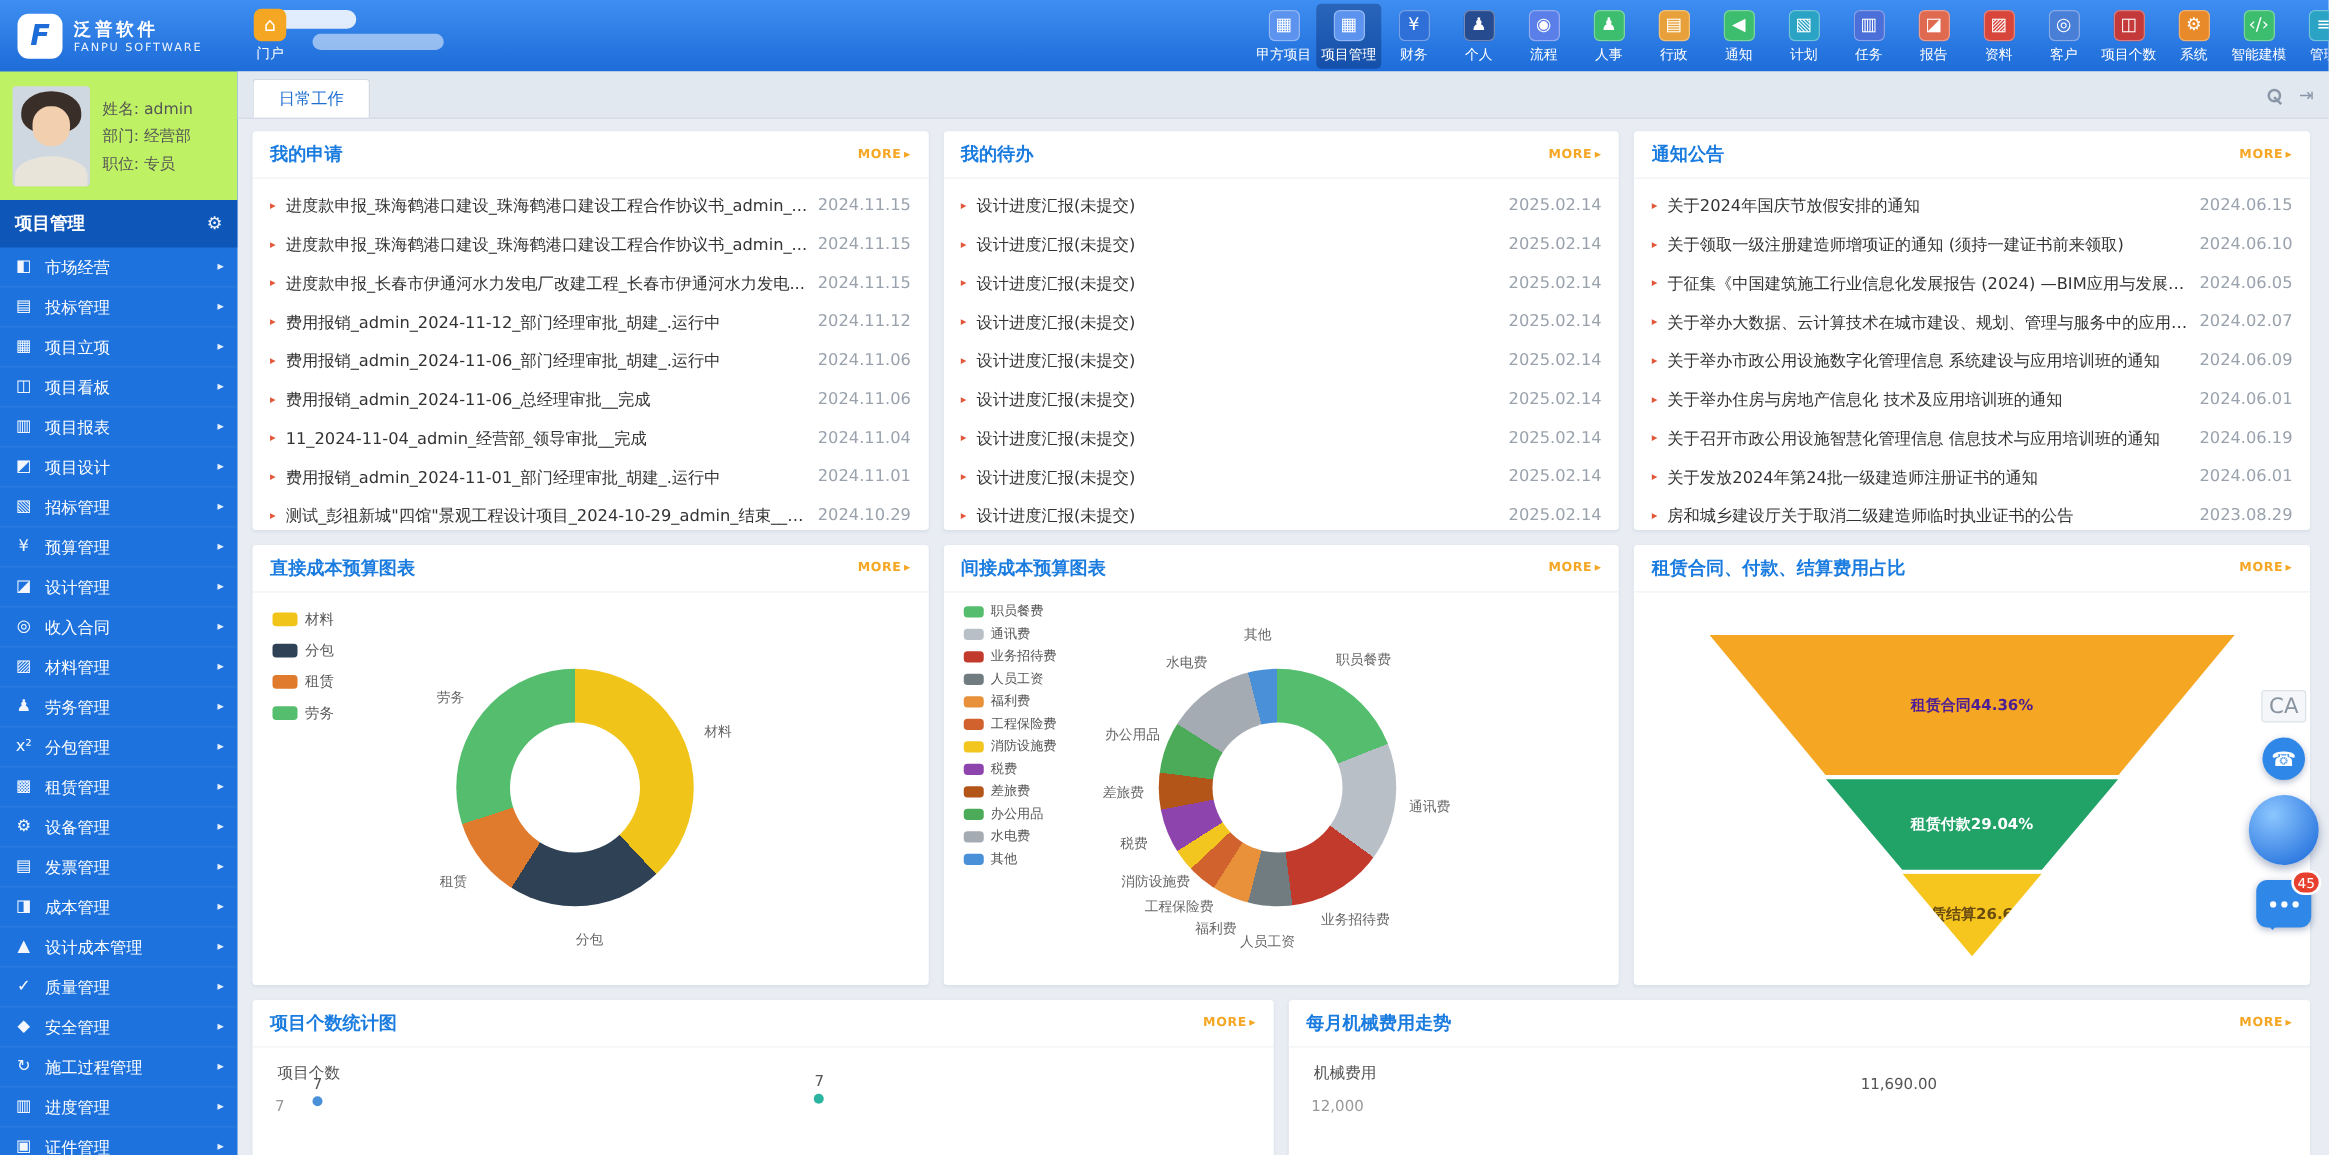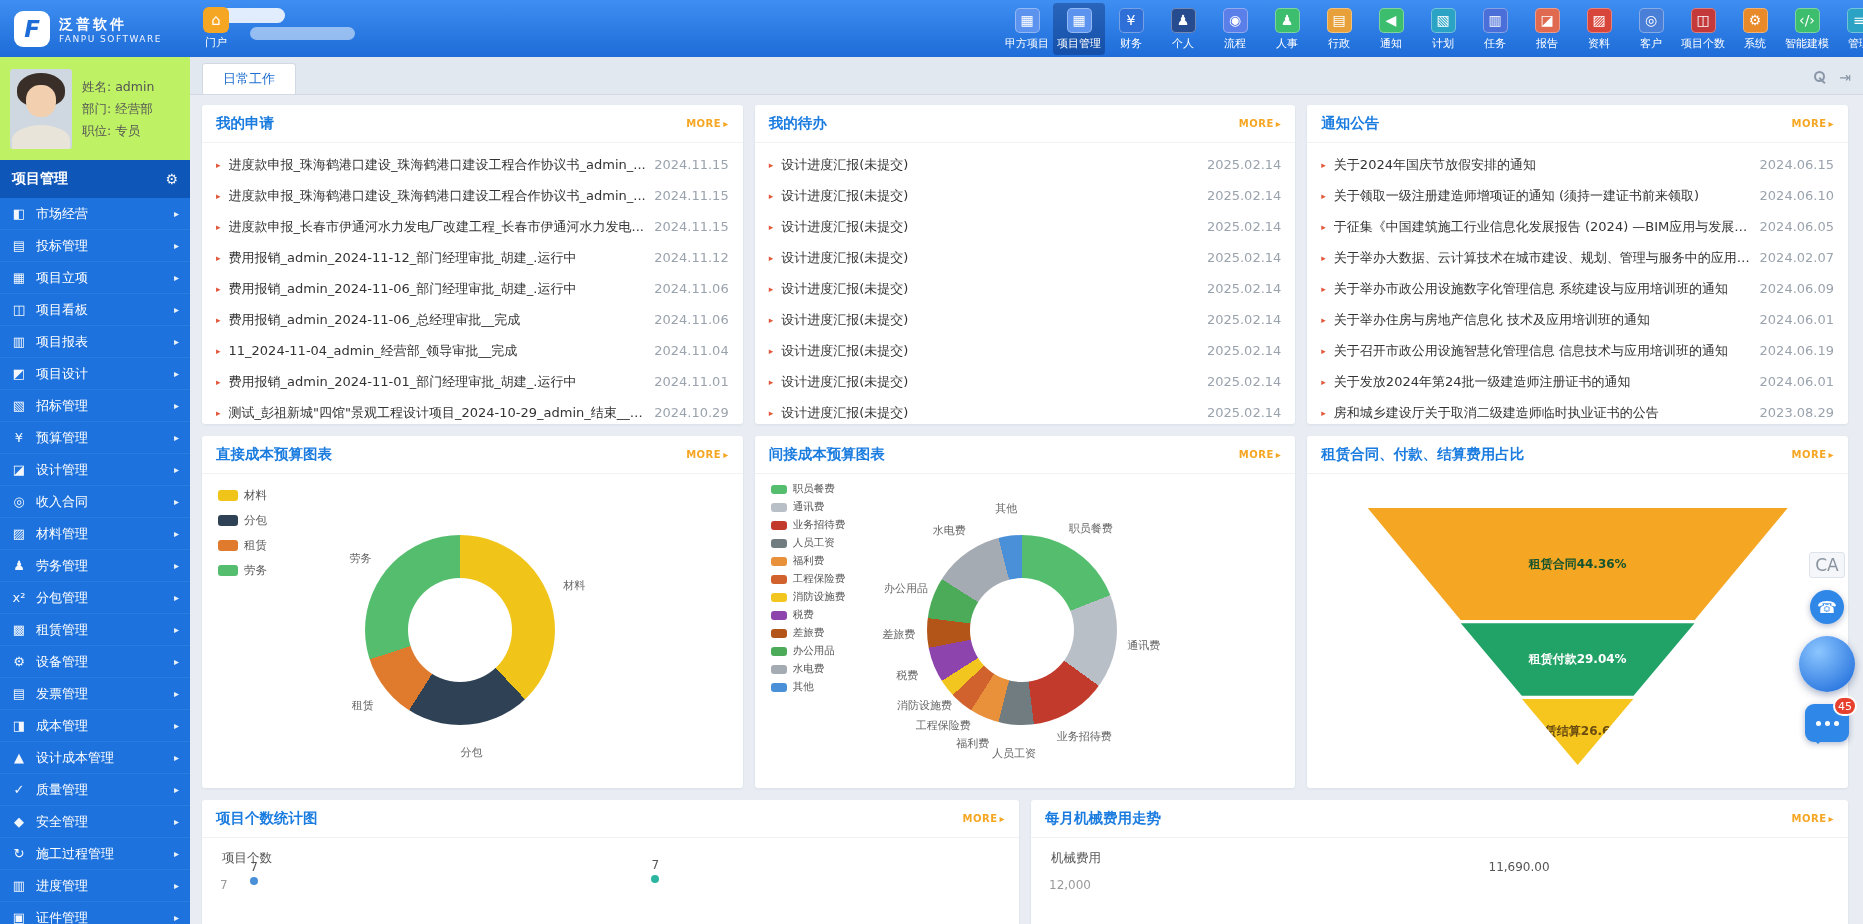--- a/index.html
+++ b/index.html
@@ -730,21 +730,21 @@
       </div>
 
       <div class="panel">
         <div class="panel-head">
           <div class="panel-title">租赁合同、付款、结算费用占比</div>
           <div class="more">MORE</div>
         </div>
         <div class="chart-body">
           <div class="funnel">
               <div class="funnel-band" style="top: 0px; height: 112.336px; background: rgb(245, 166, 35); clip-path: polygon(0% 0px, 100% 0px, 77.82% 100%, 22.18% 100%);">
-                <div class="funnel-label" style="color: #14532d;">租赁合同44.36%</div>
+                <div class="funnel-label" style="color: #4c1d95;">租赁合同44.36%</div>
               </div>
               <div class="funnel-band" style="top: 115.336px; height: 72.504px; background: rgb(33, 162, 102); clip-path: polygon(22.18% 0px, 77.82% 0px, 63.3% 100%, 36.7% 100%);">
                 <div class="funnel-label" style="color: rgb(255, 255, 255);">租赁付款29.04%</div>
               </div>
               <div class="funnel-band" style="top: 190.84px; height: 66.16px; background: rgb(246, 197, 30); clip-path: polygon(36.7% 0px, 63.3% 0px, 50% 100%, 50% 100%);">
                 <div class="funnel-label" style="color: rgb(107, 76, 16);">租赁结算26.6%</div>
               </div>
             </div>
         </div>
       </div>

